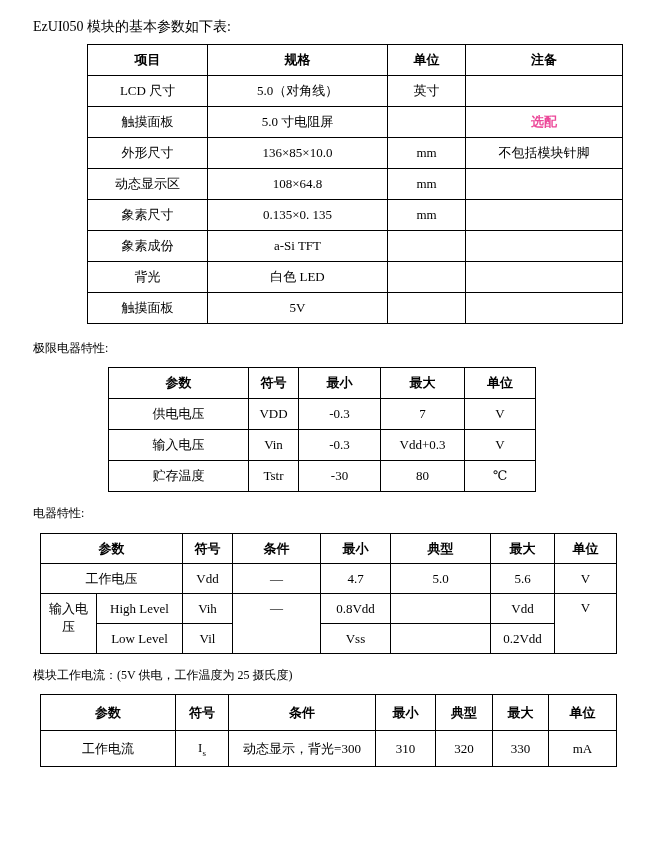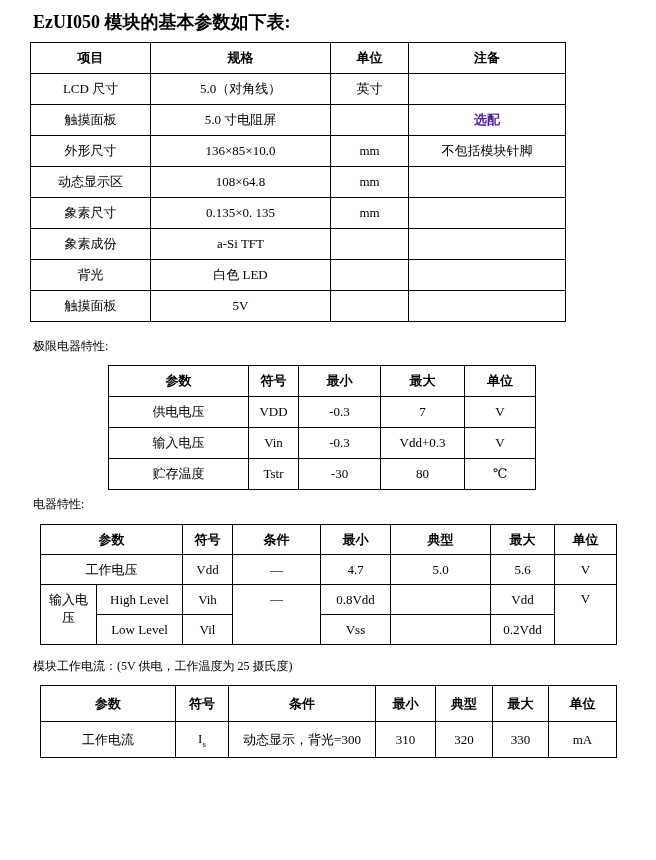--- a/index.html
+++ b/index.html
@@ -1,42 +1,42 @@
 <!DOCTYPE html>
 <html><head>
 <meta charset="utf-8">
 <style>
   html,body{margin:0;padding:0;background:#ffffff;}
   body{
     width:656px;height:860px;position:relative;overflow:hidden;
     font-family:"Liberation Serif","DejaVu Serif",serif;
     color:#000;
   }
-  .title{font-size:18px;margin:10px 0 0 33px;font-weight:bold;}
+  .title{font-size:14px;margin:18px 0 0 33px;}
   .section-heading{font-size:12px;margin:0;}
   table{border-collapse:collapse;table-layout:fixed;}
   td{
     border:1px solid #000;
     text-align:center;vertical-align:middle;
     font-size:13px;padding:0 2px;overflow:hidden;
     word-break:break-all;
   }
-  .t-basic{margin:8px 0 0 30px;width:535px;}
+  .t-basic{margin:8px 0 0 87px;width:535px;}
   .t-basic td{height:30px;}
   .t-limits{margin:10px 0 0 108px;width:427px;}
   .t-limits td{height:30px;}
   .t-elec{margin:11px 0 0 40px;width:576px;}
   .t-elec td{height:29px;}
   .t-current{margin:10px 0 0 40px;width:576px;}
   .t-current td{height:35px;}
   .hdr td{font-weight:bold;}
-  .blue-bold{color:#4c1d95;font-weight:bold;}
+  .blue-bold{color:#ec4899;font-weight:bold;}
   .vtop{vertical-align:top;padding-top:6px;}
   .h-limits{margin:16px 0 0 33px;}
-  .h-elec{margin:6px 0 0 33px;}
+  .h-elec{margin:13px 0 0 33px;}
   .h-current{margin:13px 16px 0 33px;}
   sub{font-size:9px;}
 </style>
 </head>
 <body>
 
 <p class="title">EzUI050 模块的基本参数如下表:</p>
 
 <table class="t-basic">
   <colgroup>

